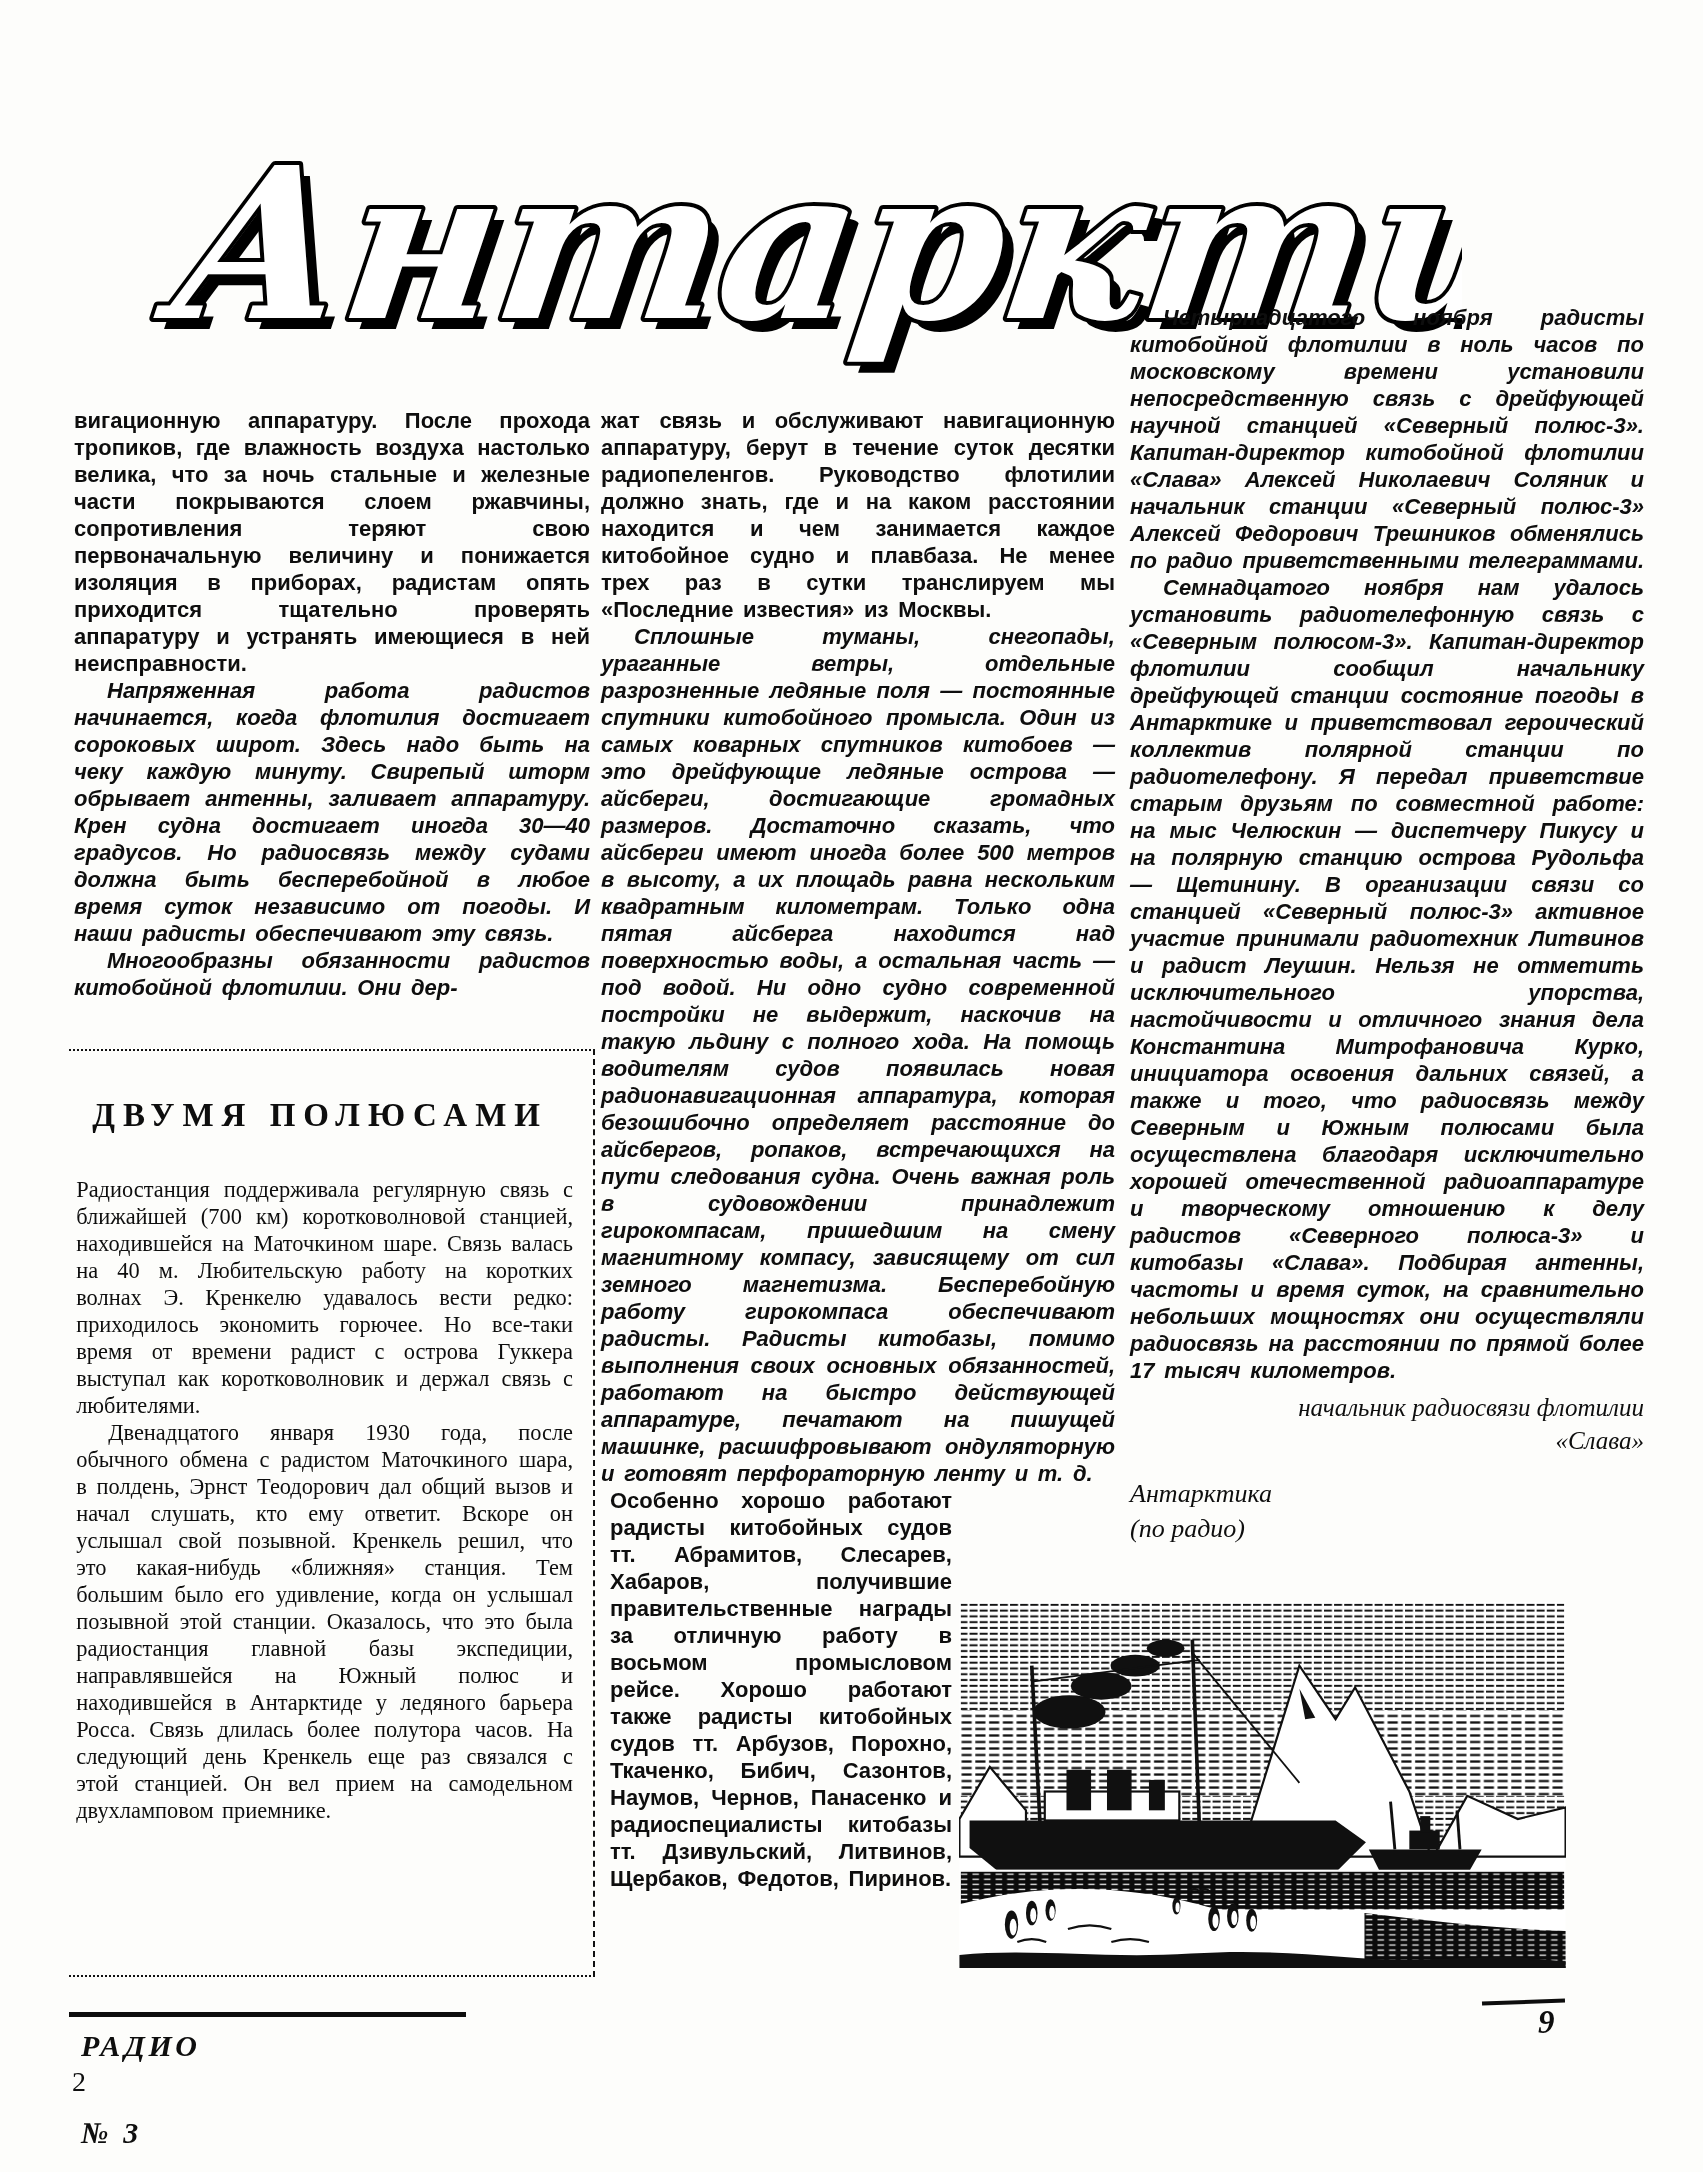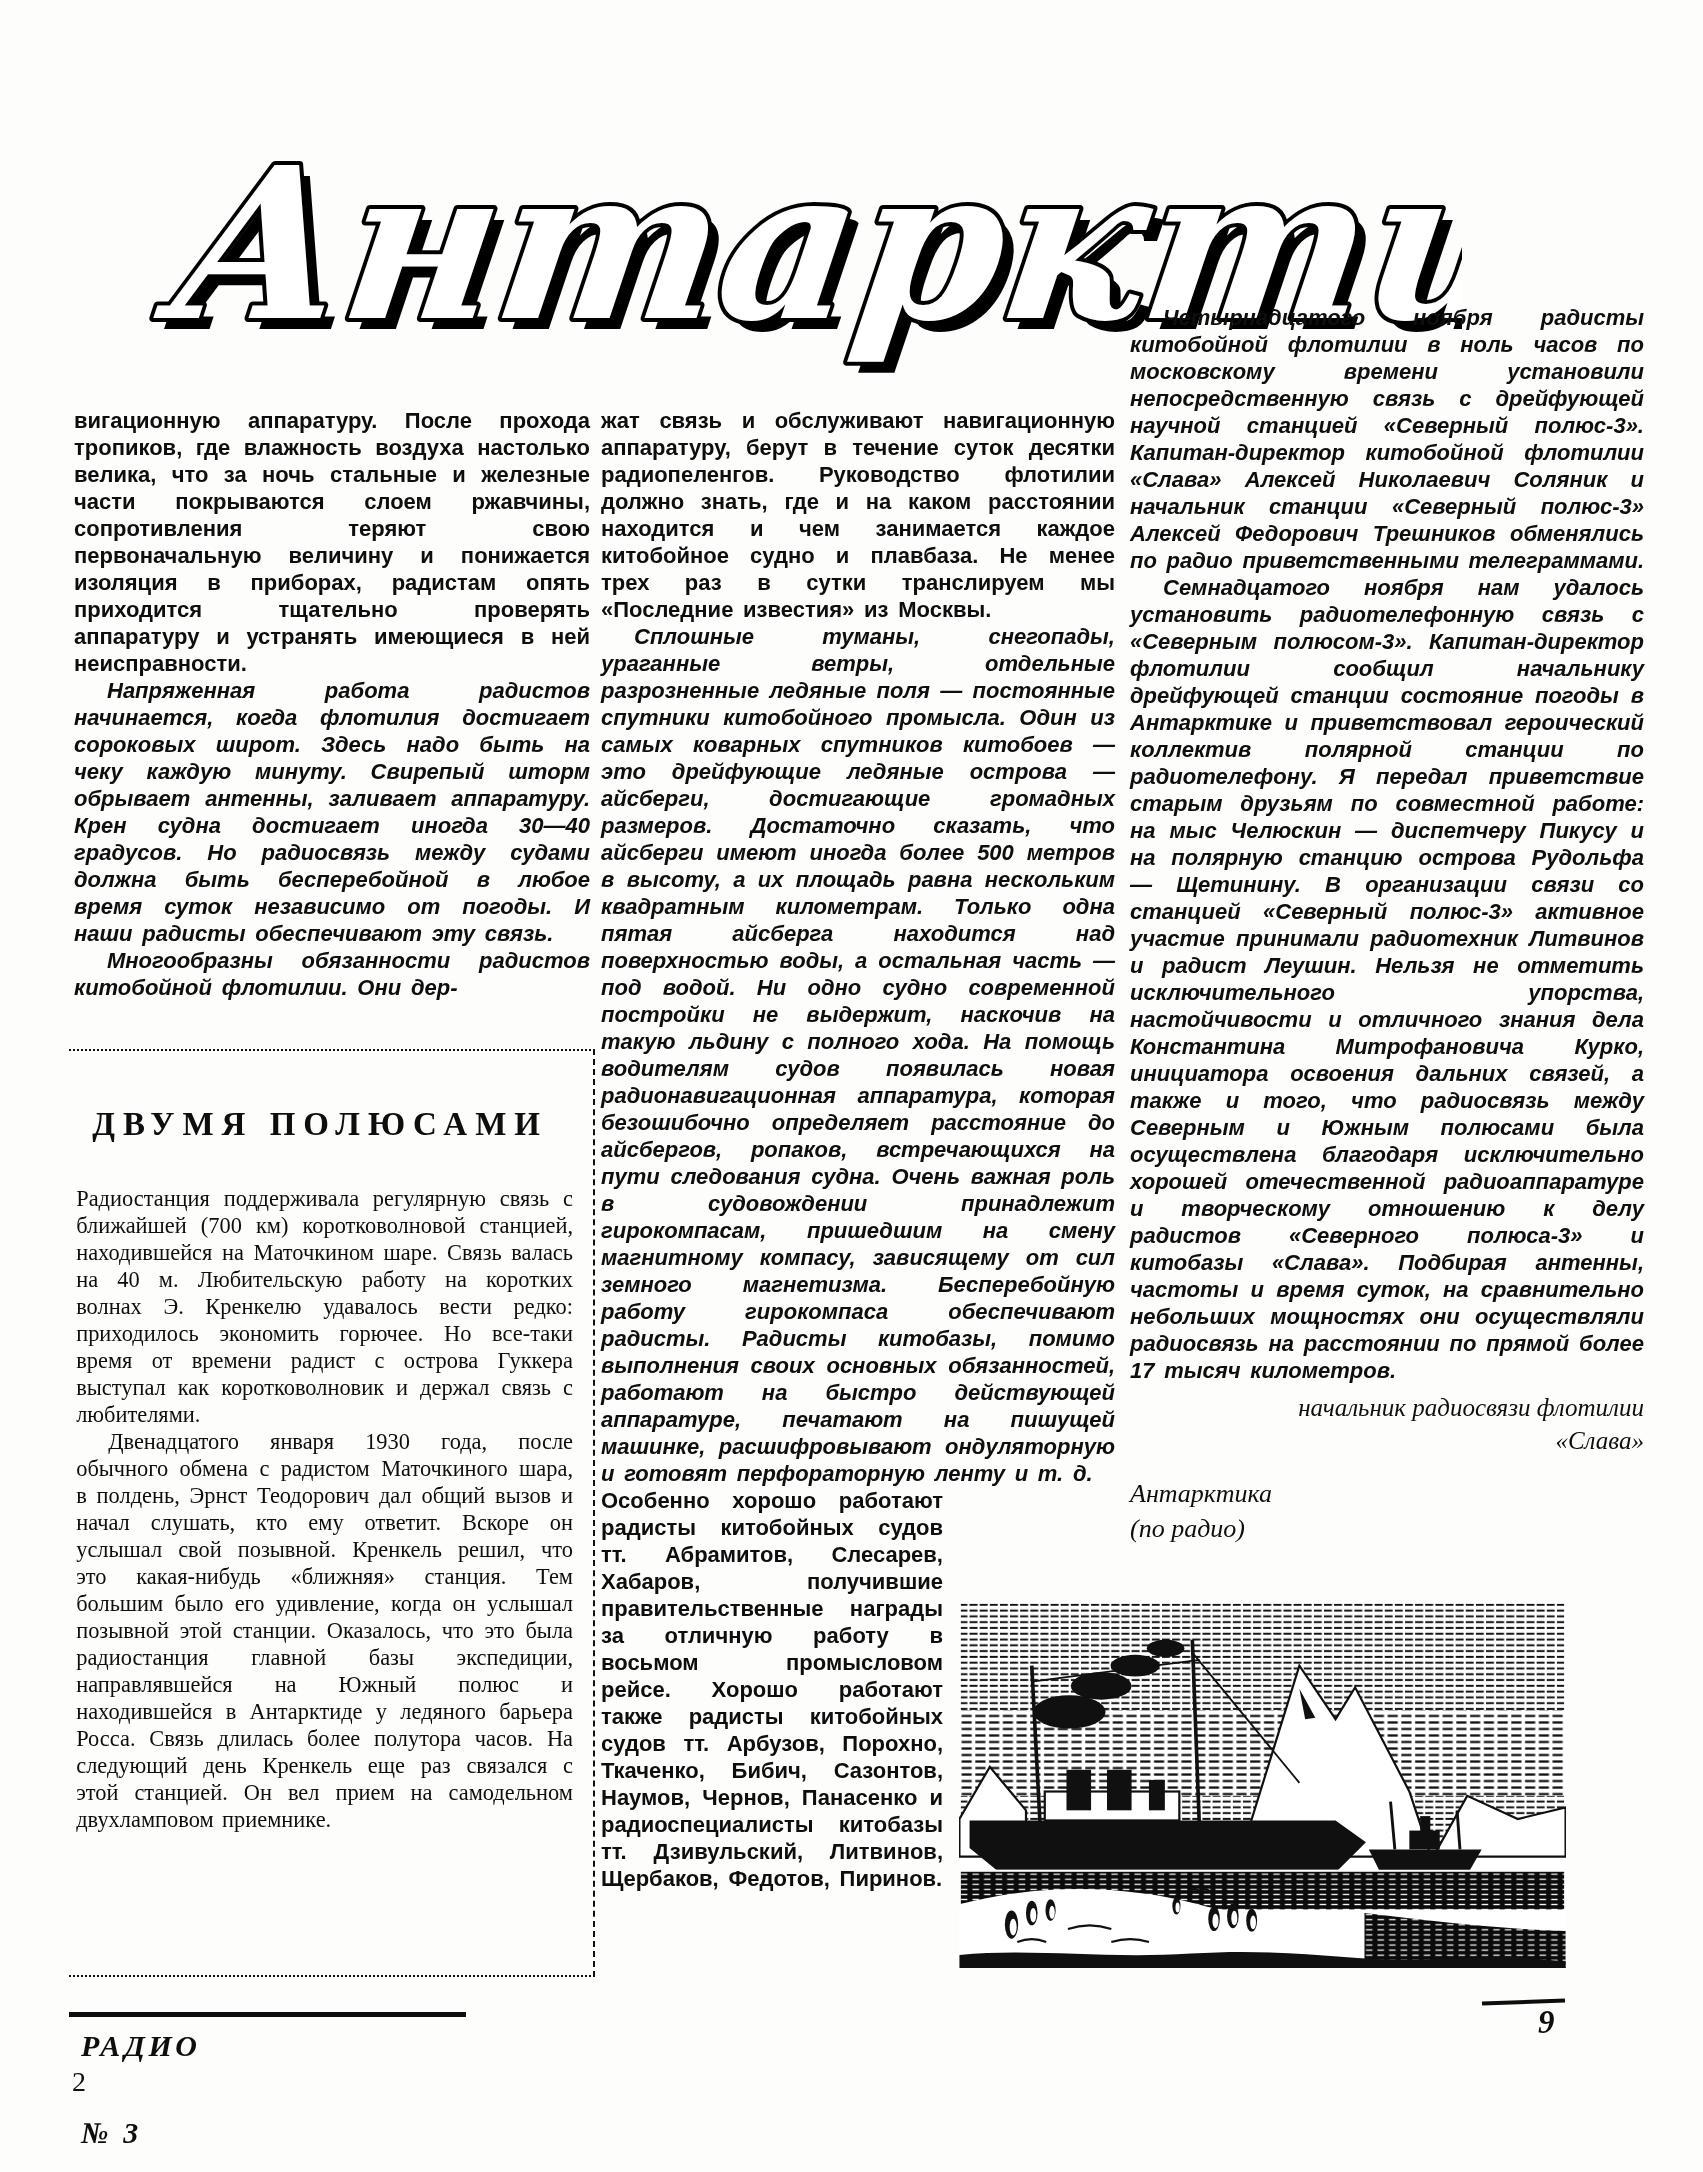--- a/index.html
+++ b/index.html
@@ -16,33 +16,33 @@
   .sans-col{position:absolute;text-align:justify;}
   .sans-col p{
     margin:0;
     font:700 22px/27px "Liberation Sans", sans-serif;
     word-spacing:3.6px;
     text-align:justify;
   }
   .sans-col p.indent{text-indent:33px;font-style:italic;}
   .col-left{left:74px;top:407px;width:516px;}
   .col-mid{left:601px;top:407px;width:514px;}
-  .col-mid-narrow{width:342px;}
+  .col-mid-narrow{width:342px;margin-left:9px;}
   .col-right{left:1130px;top:304px;width:514px;}
   
   .boxed{
     position:absolute;left:69px;top:1049px;width:526px;height:928px;
     border-top:2.9px dotted #111;
     border-bottom:2.9px dotted #111;
     border-right:2.2px dashed #111;
     box-sizing:border-box;
     padding:38px 20px 0 7.2px;
   }
   .box-heading{
-    margin:16px 0 42px 16px;
+    margin:7px 0 42px 16px;
     font:600 33px/38px "Liberation Serif", serif;
     letter-spacing:8px;
   }
   .box-body p{
     margin:0;
     font:400 22.4px/27px "Liberation Serif", serif;
     word-spacing:2.9px;
     text-align:justify;
   }
   .box-body p.indent{text-indent:32px;}

